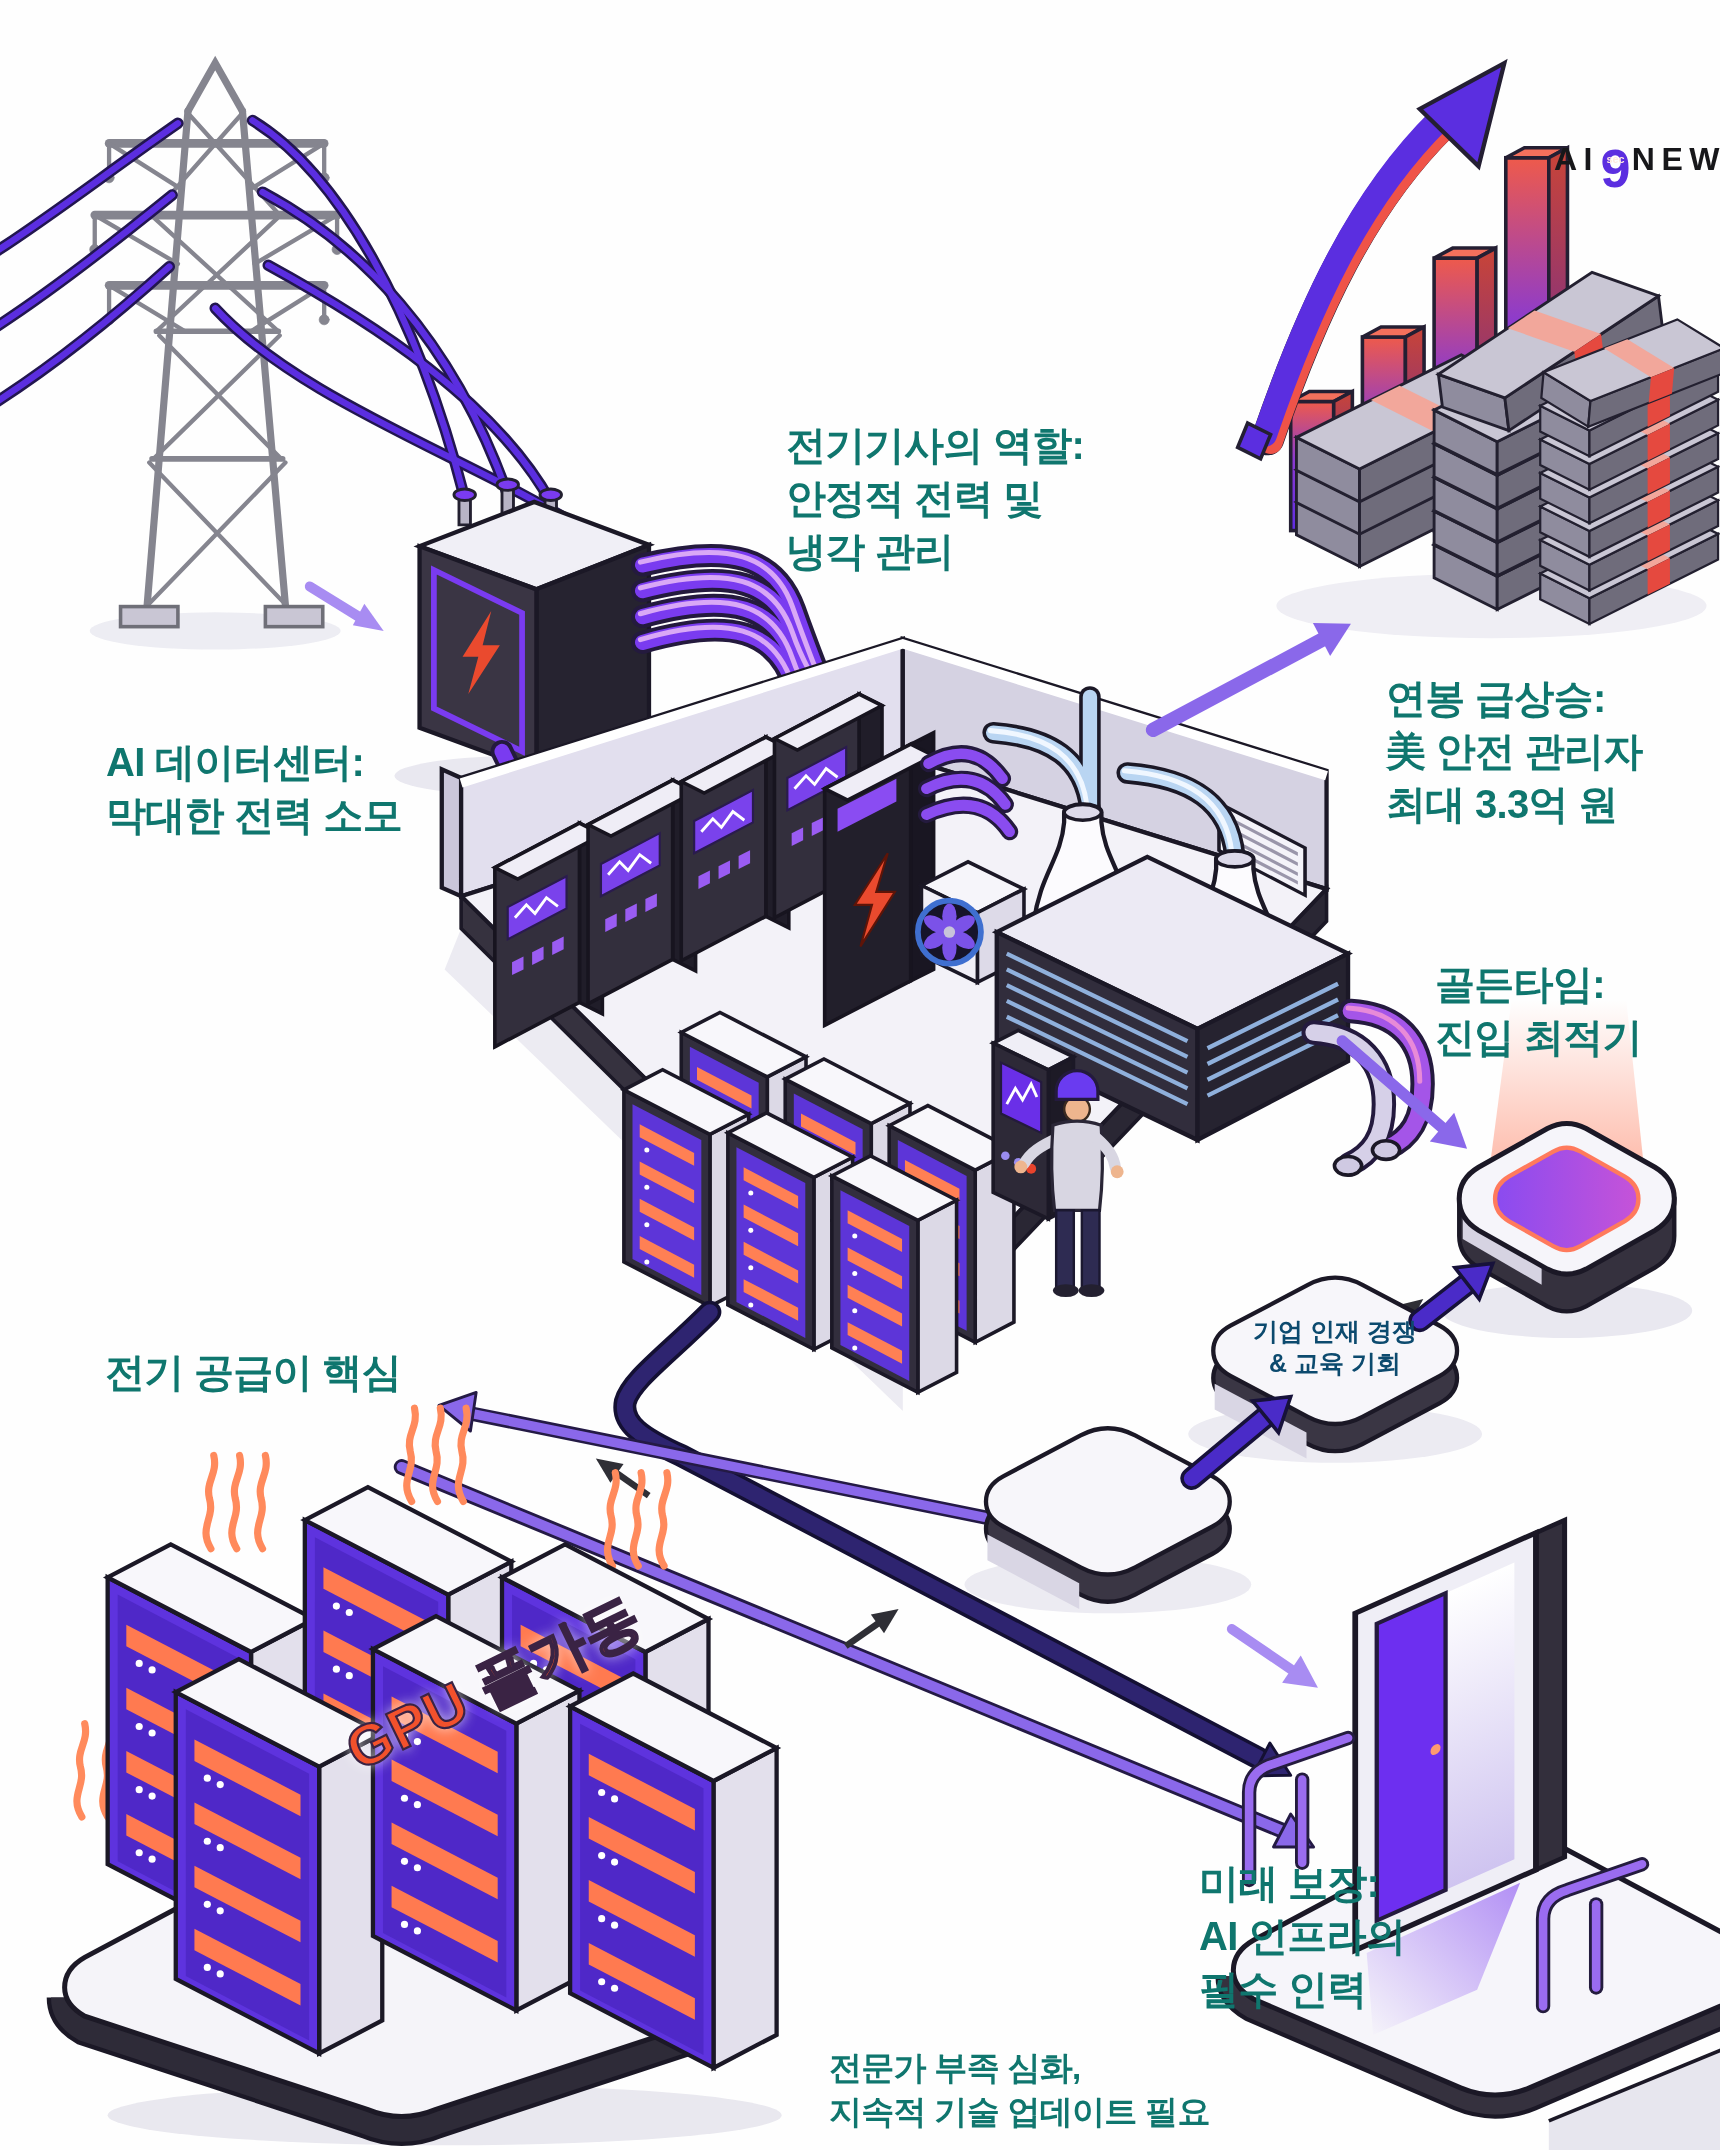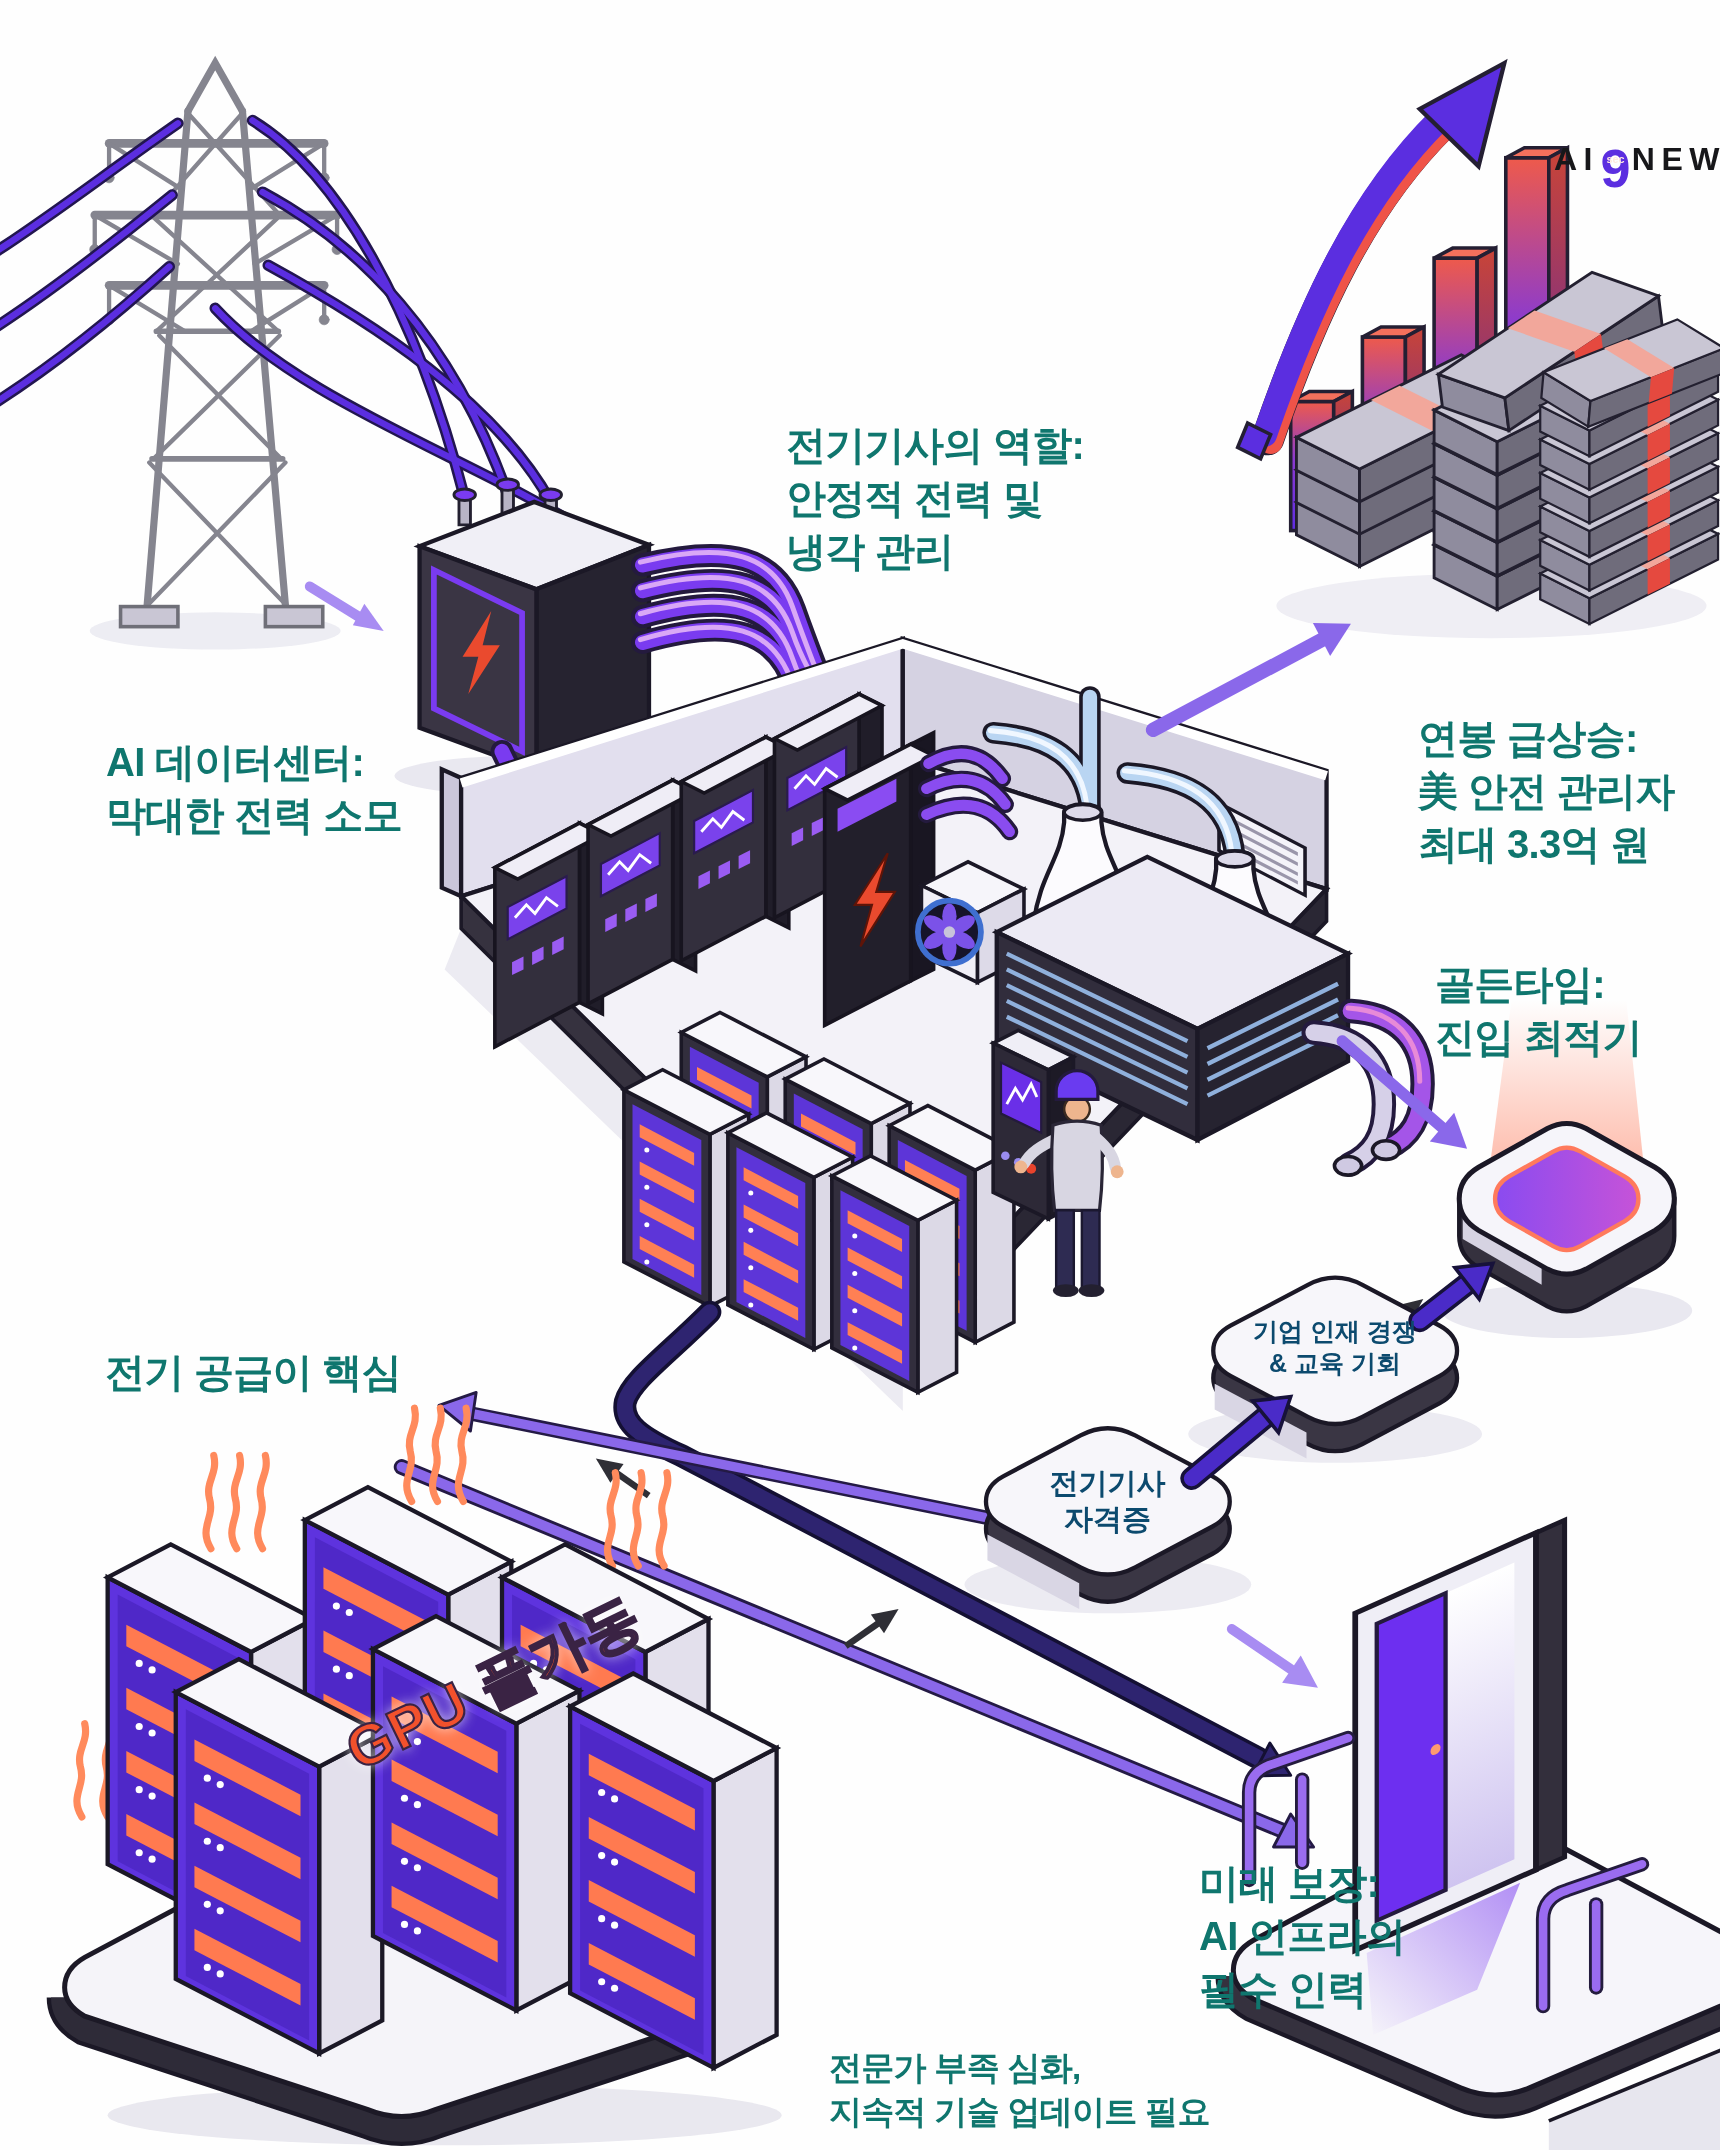--- a/index.html
+++ b/index.html
@@ -546,21 +546,21 @@
       <span class="logo-nine"><span>9</span><span class="logo-sec">sec</span></span>
       <span class="logo-news">NEWS</span>
 </div>
 
 <div class="label lg" style="left:786px;top:419px;">
   <div>전기기사의 역할:</div>
   <div>안정적 전력 및</div>
   <div>냉각 관리</div>
 </div>
 
-<div class="label lg" style="left:1418px;top:672px;margin-top:40px;">
+<div class="label lg" style="left:1386px;top:672px;">
   <div>연봉 급상승:</div>
   <div>美 안전 관리자</div>
   <div>최대 3.3억 원</div>
 </div>
 
 <div class="label lg" style="left:106px;top:736px;">
   <div>AI 데이터센터:</div>
   <div>막대한 전력 소모</div>
 </div>
 
@@ -582,21 +582,17 @@
 <div class="label md" style="left:829px;top:2046px;">
   <div>전문가 부족 심화,</div>
   <div>지속적 기술 업데이트 필요</div>
 </div>
 
 <div class="tile-text" id="talent-tile-label">
   <div>기업 인재 경쟁</div>
   <div>&amp; 교육 기회</div>
 </div>
 
-<div class="tile-text" id="certificate-tile-label">
-  <div>전기기사</div>
-  <div>자격증</div>
-</div>
 
 <div id="gpu-label">GPU 풀가동</div>
 
 </div>
 
 
 </body></html>

